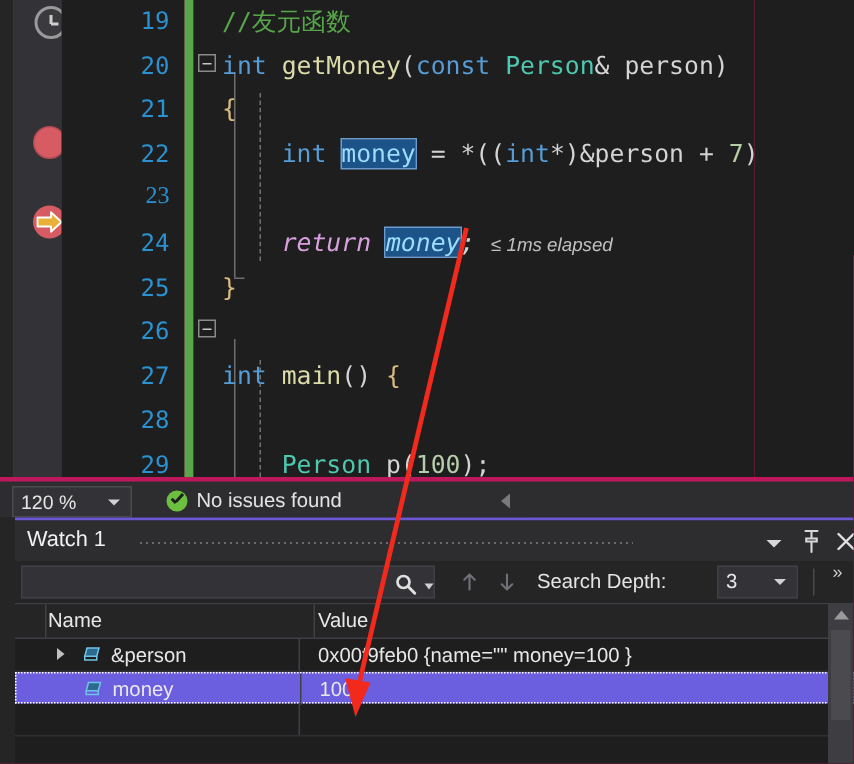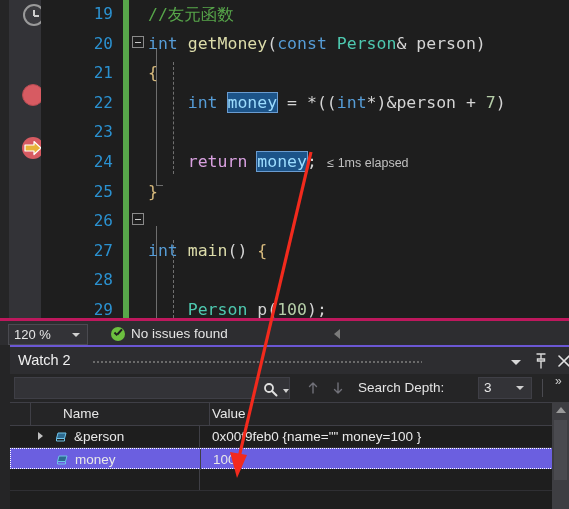--- a/index.html
+++ b/index.html
@@ -117,21 +117,21 @@
   .depth-val{position:absolute;left:5px;top:2px;color:#e8e8e8;font-size:13.5px;}
   .depth-caret{position:absolute;right:7px;top:8px;width:0;height:0;
     border-left:4px solid transparent;border-right:4px solid transparent;border-top:4px solid #d0d0d0;}
   .tb-sep{position:absolute;left:532px;top:5px;width:1px;height:18px;background:#4a4a50;}
   .tb-overflow{position:absolute;left:545px;top:0px;color:#d0d0d0;font-size:12px;letter-spacing:-1px;}
 
   .grid{position:absolute;left:10px;top:57px;right:0;bottom:0;background:#1e1e1e;
     border-top:1px solid #3f3f46;}
   .grid-headrow{position:relative;height:22px;background:#252526;border-bottom:1px solid #3f3f46;}
   .gh{position:absolute;top:3px;color:#e8e8e8;font-size:13.5px;}
-  .gh-name{left:22px;margin-left:31px;}
+  .gh-name{left:22px;}
   .gh-value{left:202px;}
   .gcolsep{position:absolute;top:0;width:1px;background:#3f3f46;}
 
   .grow{position:relative;height:21px;border-bottom:1px solid #2f2f33;}
   .grow.sel{background:#6b5fe0;border:1px dotted #ffffff;box-sizing:border-box;height:21px;}
   .expander{position:absolute;left:28px;top:6px;width:0;height:0;
     border-top:4.5px solid transparent;border-bottom:4.5px solid transparent;border-left:5.5px solid #c0c0c0;}
   .cubeicon{position:absolute;left:44px;top:4px;width:15px;height:13px;}
   .gname{position:absolute;left:64px;top:3px;color:#e8e8e8;font-size:13.5px;}
   .gval{position:absolute;left:202px;top:3px;color:#e8e8e8;font-size:13.5px;white-space:pre;}
@@ -166,21 +166,21 @@
           <path d="M4 9 L13 9 L13 5.5 L20 12 L13 18.5 L13 15 L4 15 Z" fill="#e8b23a" stroke="#ffffff" stroke-width="1.2" stroke-linejoin="round"></path>
         </svg>
       </div>
     </div>
 
     <div class="ed-numcol" id="numcol">
         <div class="lnum" style="top: 4px;">19</div>
         <div class="lnum" style="top: 33.6px;">20</div>
         <div class="lnum" style="top: 63.2px;">21</div>
         <div class="lnum" style="top: 92.8px;">22</div>
-        <div class="lnum" style="top: 122.4px;">23</div>
+        <div class="lnum" style="top: 122.4px; font-family: Liberation Serif, serif;">23</div>
         <div class="lnum" style="top: 152px;">24</div>
         <div class="lnum" style="top: 181.6px;">25</div>
         <div class="lnum" style="top: 211.2px;">26</div>
         <div class="lnum" style="top: 240.8px;">27</div>
         <div class="lnum" style="top: 270.4px;">28</div>
         <div class="lnum" style="top: 300px;">29</div>
       </div>
     <div class="ed-changebar"></div>
 
     <div class="ed-code">
@@ -193,21 +193,21 @@
       <div class="fold" style="left:3px;top:213px;"></div>
       <div class="vline" style="left:27px;top:226px;height:92px;"></div>
       <div class="dashline" style="left:44px;top:240px;height:78px;"></div>
 
       <div id="codelines">
           <div class="codeline" style="top: 4px; left: 19px;"><span class="c-com">//友元函数</span></div>
           <div class="codeline" style="top: 33.6px; left: 19px;"><span class="c-key">int</span><span class="c-plain"> </span><span class="c-fn">getMoney</span><span class="c-pun">(</span><span class="c-key">const</span><span class="c-plain"> </span><span class="c-typ">Person</span><span class="c-plain">&amp; person)</span></div>
           <div class="codeline" style="top: 63.2px; left: 19px;"><span class="c-brc">{</span></div>
           <div class="codeline" style="top: 92.8px; left: 19px;"><span class="c-plain">    </span><span class="c-key">int</span><span class="c-plain"> </span><span class="sel-box">money</span><span class="c-plain"> = *((</span><span class="c-key">int</span><span class="c-plain">*)&amp;person + </span><span class="c-num">7</span><span class="c-plain">)</span></div>
           <div class="codeline" style="top: 122.4px; left: 19px;"></div>
-          <div class="codeline" style="top: 152px; left: 19px;"><span class="c-plain">    </span><span class="c-ctl">return</span><span class="c-plain"> </span><span class="sel-box">money</span><span class="c-pun">;</span><span class="perftip">   ≤ 1ms elapsed</span></div>
+          <div class="codeline" style="top: 152px; left: 19px; font-style: italic;"><span class="c-plain">    </span><span class="c-ctl">return</span><span class="c-plain"> </span><span class="sel-box">money</span><span class="c-pun">;</span><span class="perftip">   ≤ 1ms elapsed</span></div>
           <div class="codeline" style="top: 181.6px; left: 19px;"><span class="c-brc">}</span></div>
           <div class="codeline" style="top: 211.2px; left: 19px;"></div>
           <div class="codeline" style="top: 240.8px; left: 19px;"><span class="c-key">int</span><span class="c-plain"> </span><span class="c-fn">main</span><span class="c-plain">() </span><span class="c-brc">{</span></div>
           <div class="codeline" style="top: 270.4px; left: 19px;"></div>
           <div class="codeline" style="top: 300px; left: 19px;"><span class="c-plain">    </span><span class="c-typ">Person</span><span class="c-plain"> p(</span><span class="c-num">100</span><span class="c-plain">);</span></div>
           <div class="codeline" style="top: 329.6px; left: 19px;"></div>
         </div>
     </div>
   </div>
 
@@ -223,21 +223,21 @@
   </div>
 
   <div class="leftrail">
     <div class="leftrail-in"></div>
   </div>
 
   <div class="watch">
     <div class="watch-accent"></div>
 
     <div class="watch-titlebar">
-      <span class="watch-title">Watch 2</span>
+      <span class="watch-title">Watch 1</span>
       <div class="grip"></div>
 
       <div class="tb-btn tb-caret"></div>
 
       <div class="tb-btn tb-pin">
         <svg width="20" height="20" viewBox="0 0 20 20">
           <path d="M6 3 H14 M10 3 V8 M6.5 8 H13.5 L13.5 10 H6.5 Z M10 10 V17" stroke="#d8d8d8" stroke-width="1.4" fill="none" stroke-linecap="round"></path>
         </svg>
       </div>
 

